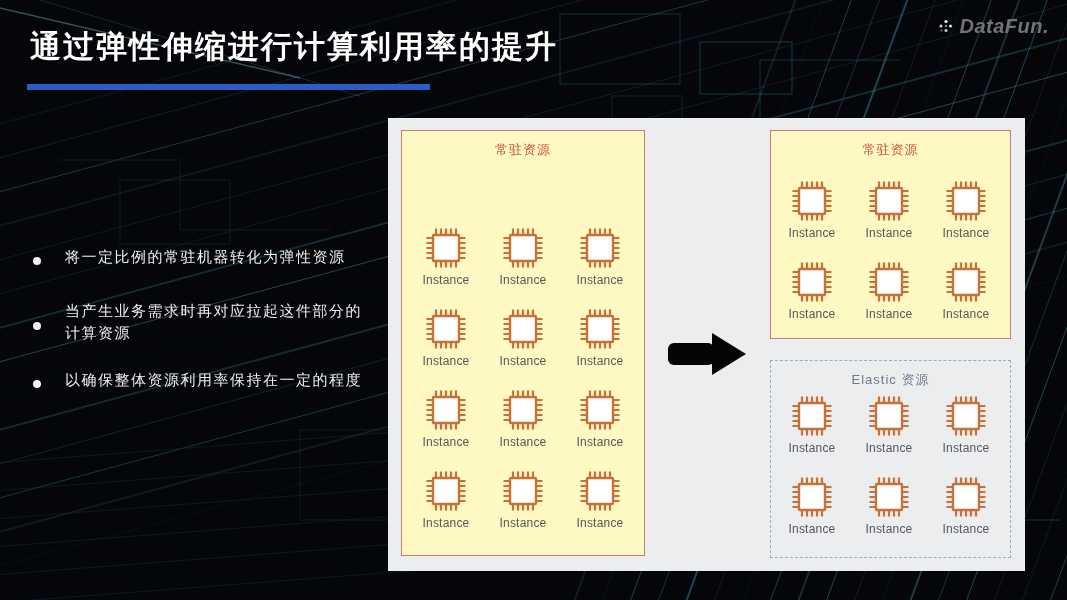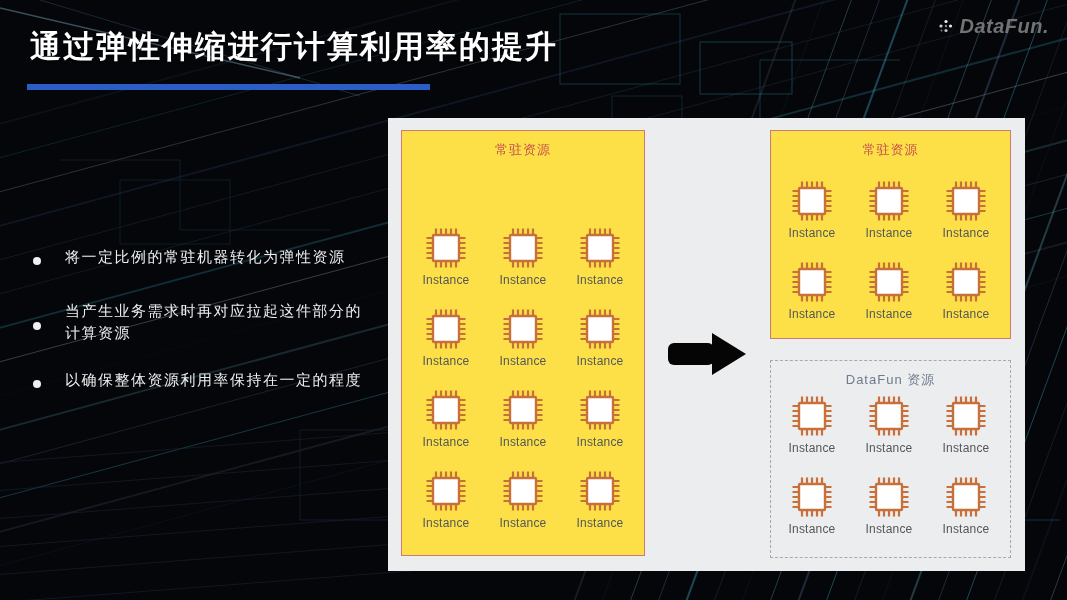--- a/index.html
+++ b/index.html
@@ -42,21 +42,21 @@
   .bullet-text{
     color:#ededed;font-size:15px;line-height:22px;letter-spacing:1.5px;
     white-space:pre-line;
   }
 
   
   .panel{
     position:absolute;left:388px;top:118px;width:637px;height:453px;
     background:#ecedef;
   }
-  .res-box{position:absolute;background:#fde047;}
+  .res-box{position:absolute;background:#fef9c3;}
   .res-box.solid{border:1px solid #cb7b72;}
   .res-box.dashed{border:1px dashed #a2aab6;background:transparent;}
   .box-left{left:13px;top:12px;width:242px;height:424px;}
   .box-right-top{left:382px;top:12px;width:239px;height:207px;}
   .box-right-bottom{left:382px;top:242px;width:239px;height:196px;}
   .box-title{
     position:absolute;top:10px;left:0;width:100%;text-align:center;
     font-size:13px;letter-spacing:1px;
   }
   .box-title.resident{color:#c5524c;}
@@ -366,21 +366,21 @@
         <rect x="9" y="9" width="26" height="26" rx="1" fill="#ffffff" stroke="currentColor" stroke-width="2.4"></rect>
         <path stroke="currentColor" stroke-width="2.2" fill="none" d="M12 2.5V9M17 2.5V9M22 2.5V9M27 2.5V9M32 2.5V9M12 41.5V35M17 41.5V35M22 41.5V35M27 41.5V35M32 41.5V35M2.5 12H9M2.5 17H9M2.5 22H9M2.5 27H9M2.5 32H9M41.5 12H35M41.5 17H35M41.5 22H35M41.5 27H35M41.5 32H35"></path>
       </svg>
     </span>
     <span class="inst-label">Instance</span>
   </div>
 </div>
     </div>
 
     <div class="res-box dashed box-right-bottom">
-      <div class="box-title elastic">DataFun 资源</div>
+      <div class="box-title elastic">Elastic 资源</div>
       <div class="chip-grid grid-right-bottom">
   <div class="cell">
     <span class="chip">
       <svg viewBox="0 0 44 44">
         <rect x="9" y="9" width="26" height="26" rx="1" fill="#ffffff" stroke="currentColor" stroke-width="2.4"></rect>
         <path stroke="currentColor" stroke-width="2.2" fill="none" d="M12 2.5V9M17 2.5V9M22 2.5V9M27 2.5V9M32 2.5V9M12 41.5V35M17 41.5V35M22 41.5V35M27 41.5V35M32 41.5V35M2.5 12H9M2.5 17H9M2.5 22H9M2.5 27H9M2.5 32H9M41.5 12H35M41.5 17H35M41.5 22H35M41.5 27H35M41.5 32H35"></path>
       </svg>
     </span>
     <span class="inst-label">Instance</span>
   </div>

